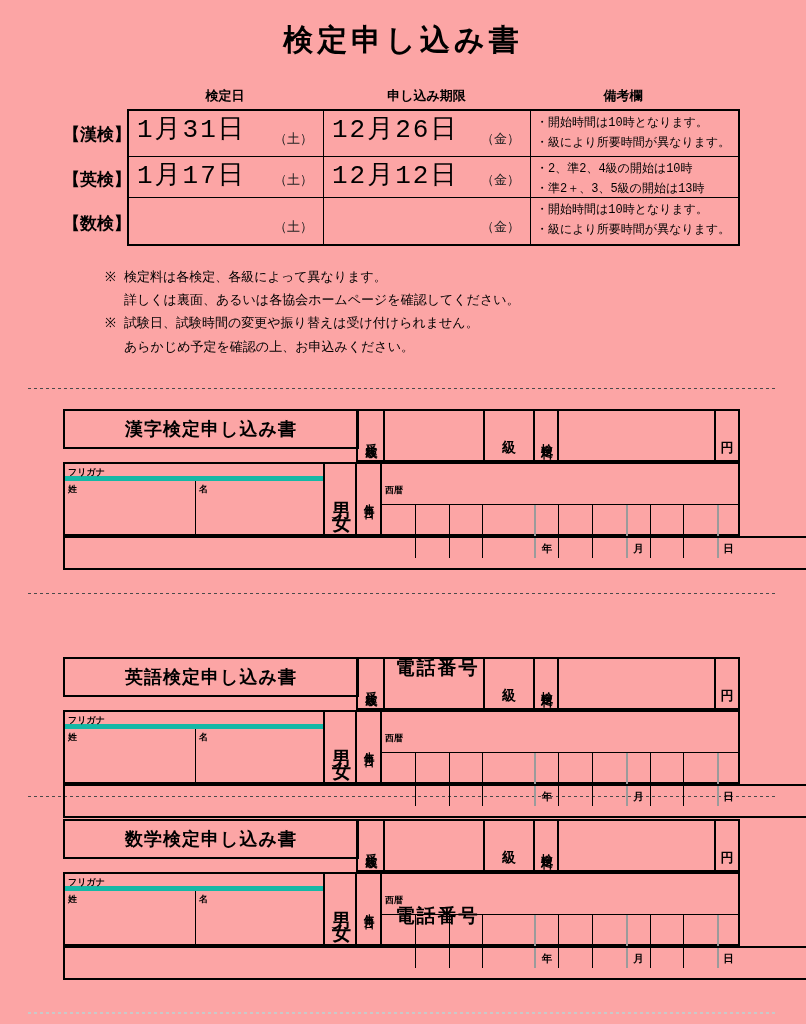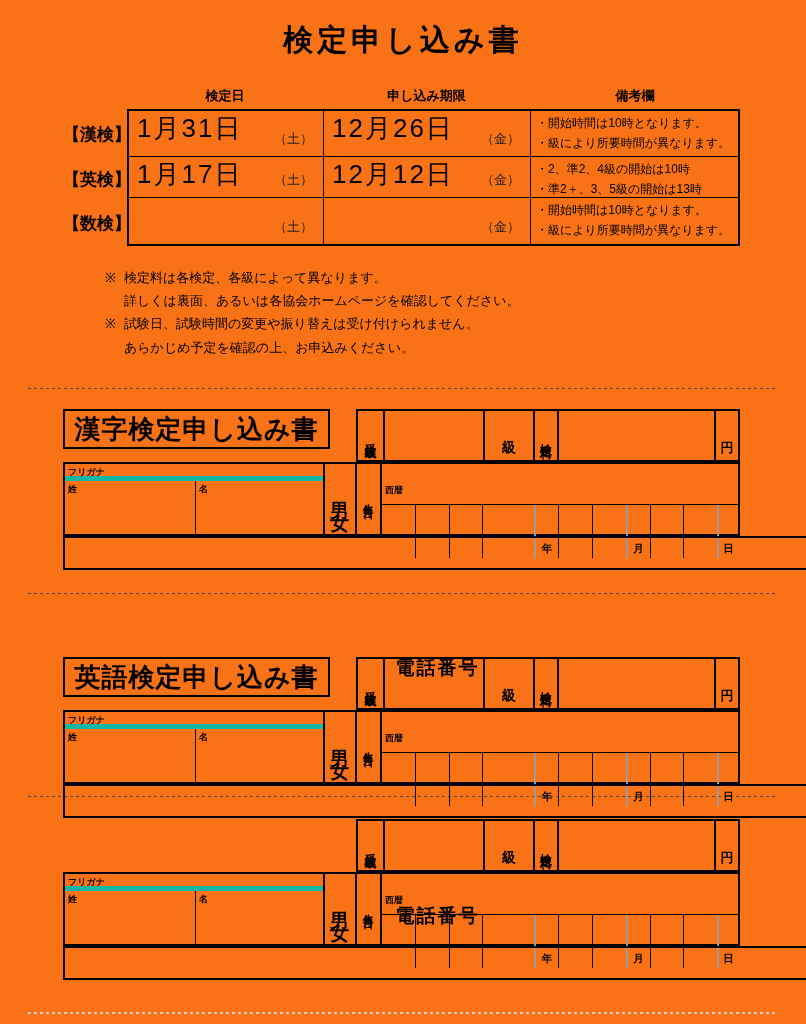--- a/index.html
+++ b/index.html
@@ -1,17 +1,17 @@
 <!DOCTYPE html>
 <html><head>
 <meta charset="utf-8">
 <style>
   html,body{margin:0;padding:0;background:#fff;}
-  #page{position:relative;width:806px;height:1024px;background:#f97316;overflow:hidden;
-        font-family:Liberation Sans, sans-serif;color:#000;}
+  #page{position:relative;width:806px;height:1024px;background:#fca5a5;overflow:hidden;
+        font-family:Liberation Mono, monospace;color:#000;}
   .abs{position:absolute;box-sizing:border-box;}
 
   
   .page-title{left:0;top:20px;width:806px;text-align:center;font-size:30px;font-weight:bold;letter-spacing:4px;}
 
   
   .col-head{top:87px;height:18px;text-align:center;font-size:13px;font-weight:bold;}
   .sched{left:127px;top:109px;width:613px;height:137px;border:2px solid #000;
          display:grid;grid-template-columns:195px 207px 1fr;grid-template-rows:46px 41px 1fr;}
   .sched>div{border-right:1px solid #000;border-bottom:1px solid #000;position:relative;box-sizing:border-box;}
@@ -28,22 +28,22 @@
   .note-line{height:23.2px;line-height:23.2px;white-space:nowrap;}
   .note-line .mk{display:inline-block;width:19px;}
 
   
   .dash{left:28px;width:750px;height:2px;
         background:repeating-linear-gradient(to right,#4a4a4a 0 3px,transparent 3px 6px);background-size:auto 1px;background-repeat:repeat-x;background-position:0 0;}
   .dash.faint{background:repeating-linear-gradient(to right,#c9c9c9 0 3px,transparent 3px 6px);}
 
   
   .form{left:63px;width:677px;height:161px;}
-  .f-title{position:absolute;left:0;top:0;width:267px;height:40px;border:2px solid #000;box-sizing:border-box;
-           display:flex;align-items:center;justify-content:center;font-size:26px;font-weight:bold;letter-spacing:1px;}
+  .f-title{position:absolute;left:0;top:0;width:296px;height:40px;border:2px solid #000;box-sizing:border-box;
+           display:flex;align-items:center;justify-content:center;font-size:18px;font-weight:bold;letter-spacing:1px;}
   .f-levelfee{position:absolute;left:293px;top:0;width:384px;height:53px;border:2px solid #000;box-sizing:border-box;display:flex;}
   .f-levelfee>div{box-sizing:border-box;border-left:2px solid #000;}
   .f-levelfee>div:first-child{border-left:none;}
   .vert{writing-mode:vertical-lr;text-orientation:upright;display:flex;align-items:center;justify-content:center;
         font-weight:bold;line-height:1;}
   .c-examlevel{flex:0 0 25px;font-size:12px;letter-spacing:2px;}
   .c-levelblank{flex:0 0 100px;}
   .c-level{flex:0 0 50px;display:flex;align-items:flex-end;justify-content:center;font-size:14px;font-weight:bold;padding-bottom:3px;}
   .c-fee{flex:0 0 24px;font-size:12px;letter-spacing:2px;}
   .c-feeblank{flex:1;}
@@ -75,21 +75,21 @@
 </style>
 </head>
 <body>
 
 <div id="page">
 
   <div class="abs page-title">検定申し込み書</div>
 
   <div class="abs col-head" style="left:127px;width:196px;">検定日</div>
   <div class="abs col-head" style="left:323px;width:207px;">申し込み期限</div>
-  <div class="abs col-head" style="left:530px;width:210px;">備考欄</div>
+  <div class="abs col-head" style="left:518px;width:210px;">備考欄</div>
 
   <div class="abs row-label" style="top:123px;">【漢検】</div>
   <div class="abs row-label" style="top:168px;">【英検】</div>
   <div class="abs row-label" style="top:212px;">【数検】</div>
 
   <div class="abs sched">
     <div class="dcell">
       <span class="big">1月31日</span>
       <span class="suf">（土）</span>
     </div>
@@ -215,20 +215,21 @@
         <div class="dl dday">日</div>
       </div>
     </div>
     <div class="f-phone">
       <div class="plabel">電話番号</div>
       <div class="pvalue"></div>
     </div>
   </div>
 
   <div class="abs form" style="top:819px;">
+    <div class="f-title">数学検定申し込み書</div>
     <div class="f-levelfee">
       <div class="c-examlevel vert">受検級</div>
       <div class="c-levelblank"></div>
       <div class="c-level">級</div>
       <div class="c-fee vert">検定料</div>
       <div class="c-feeblank"></div>
       <div class="c-yen">円</div>
     </div>
     <div class="f-name">
       <div class="f-furigana">フリガナ</div>

